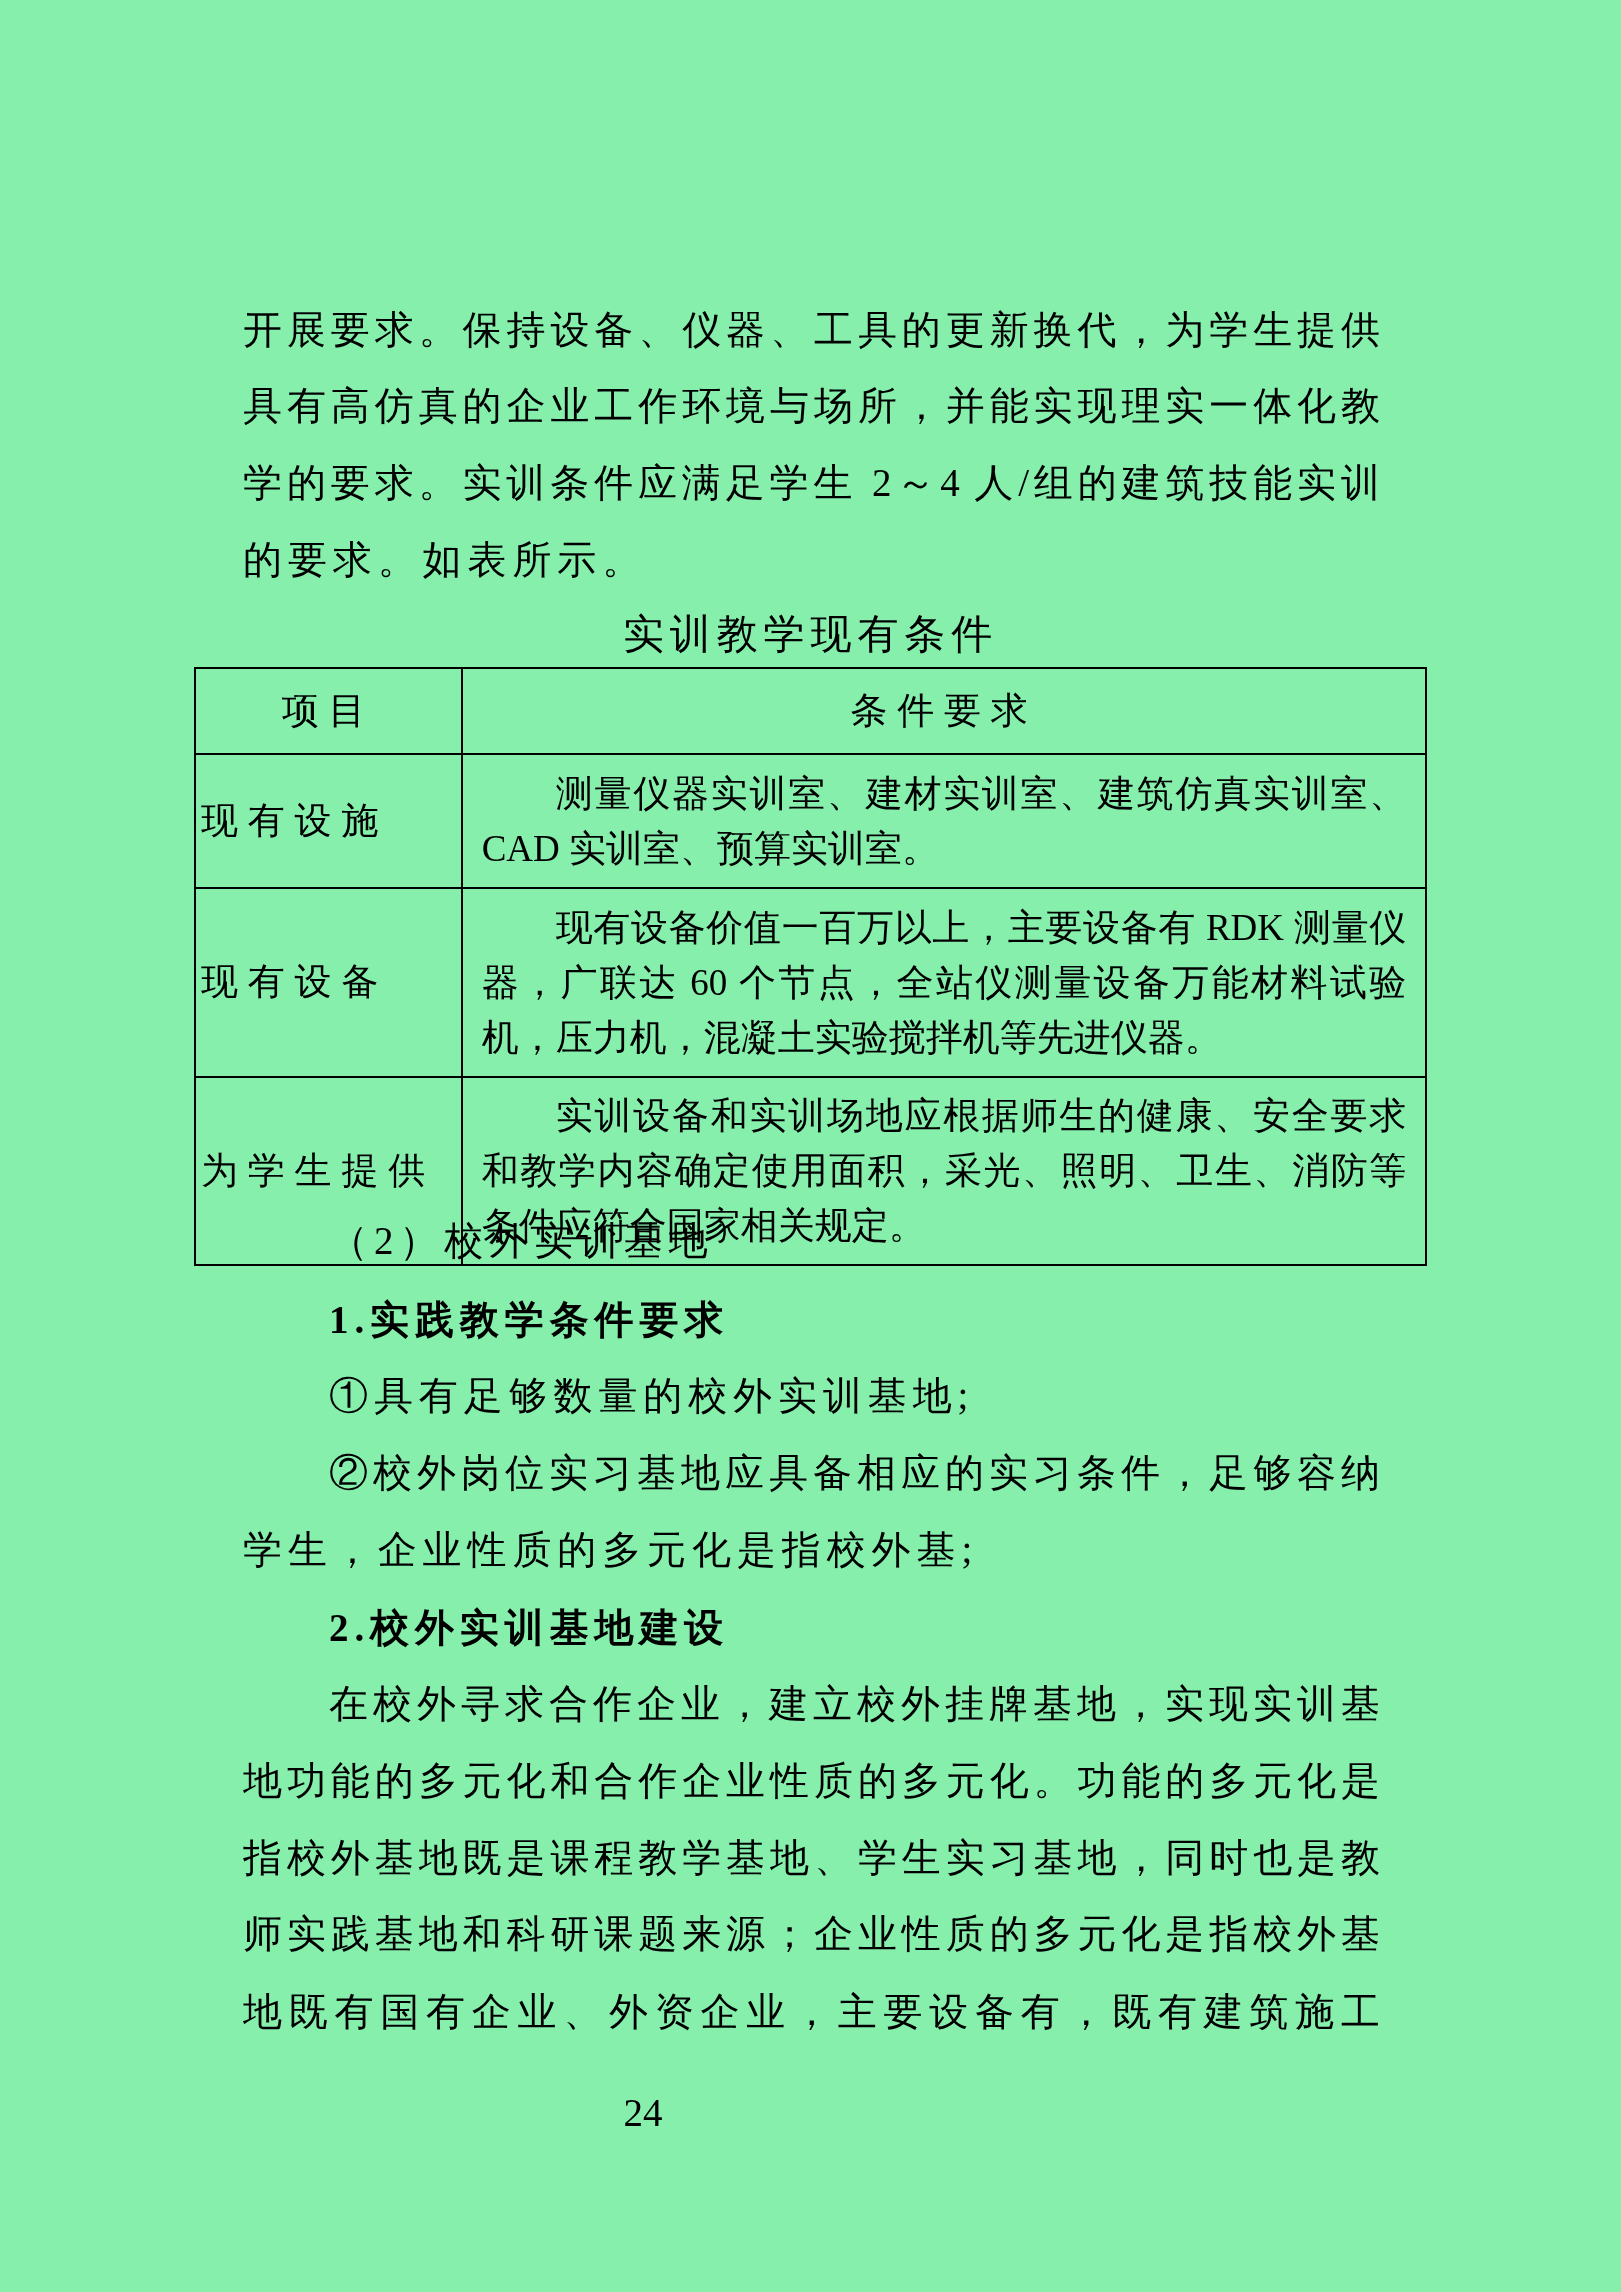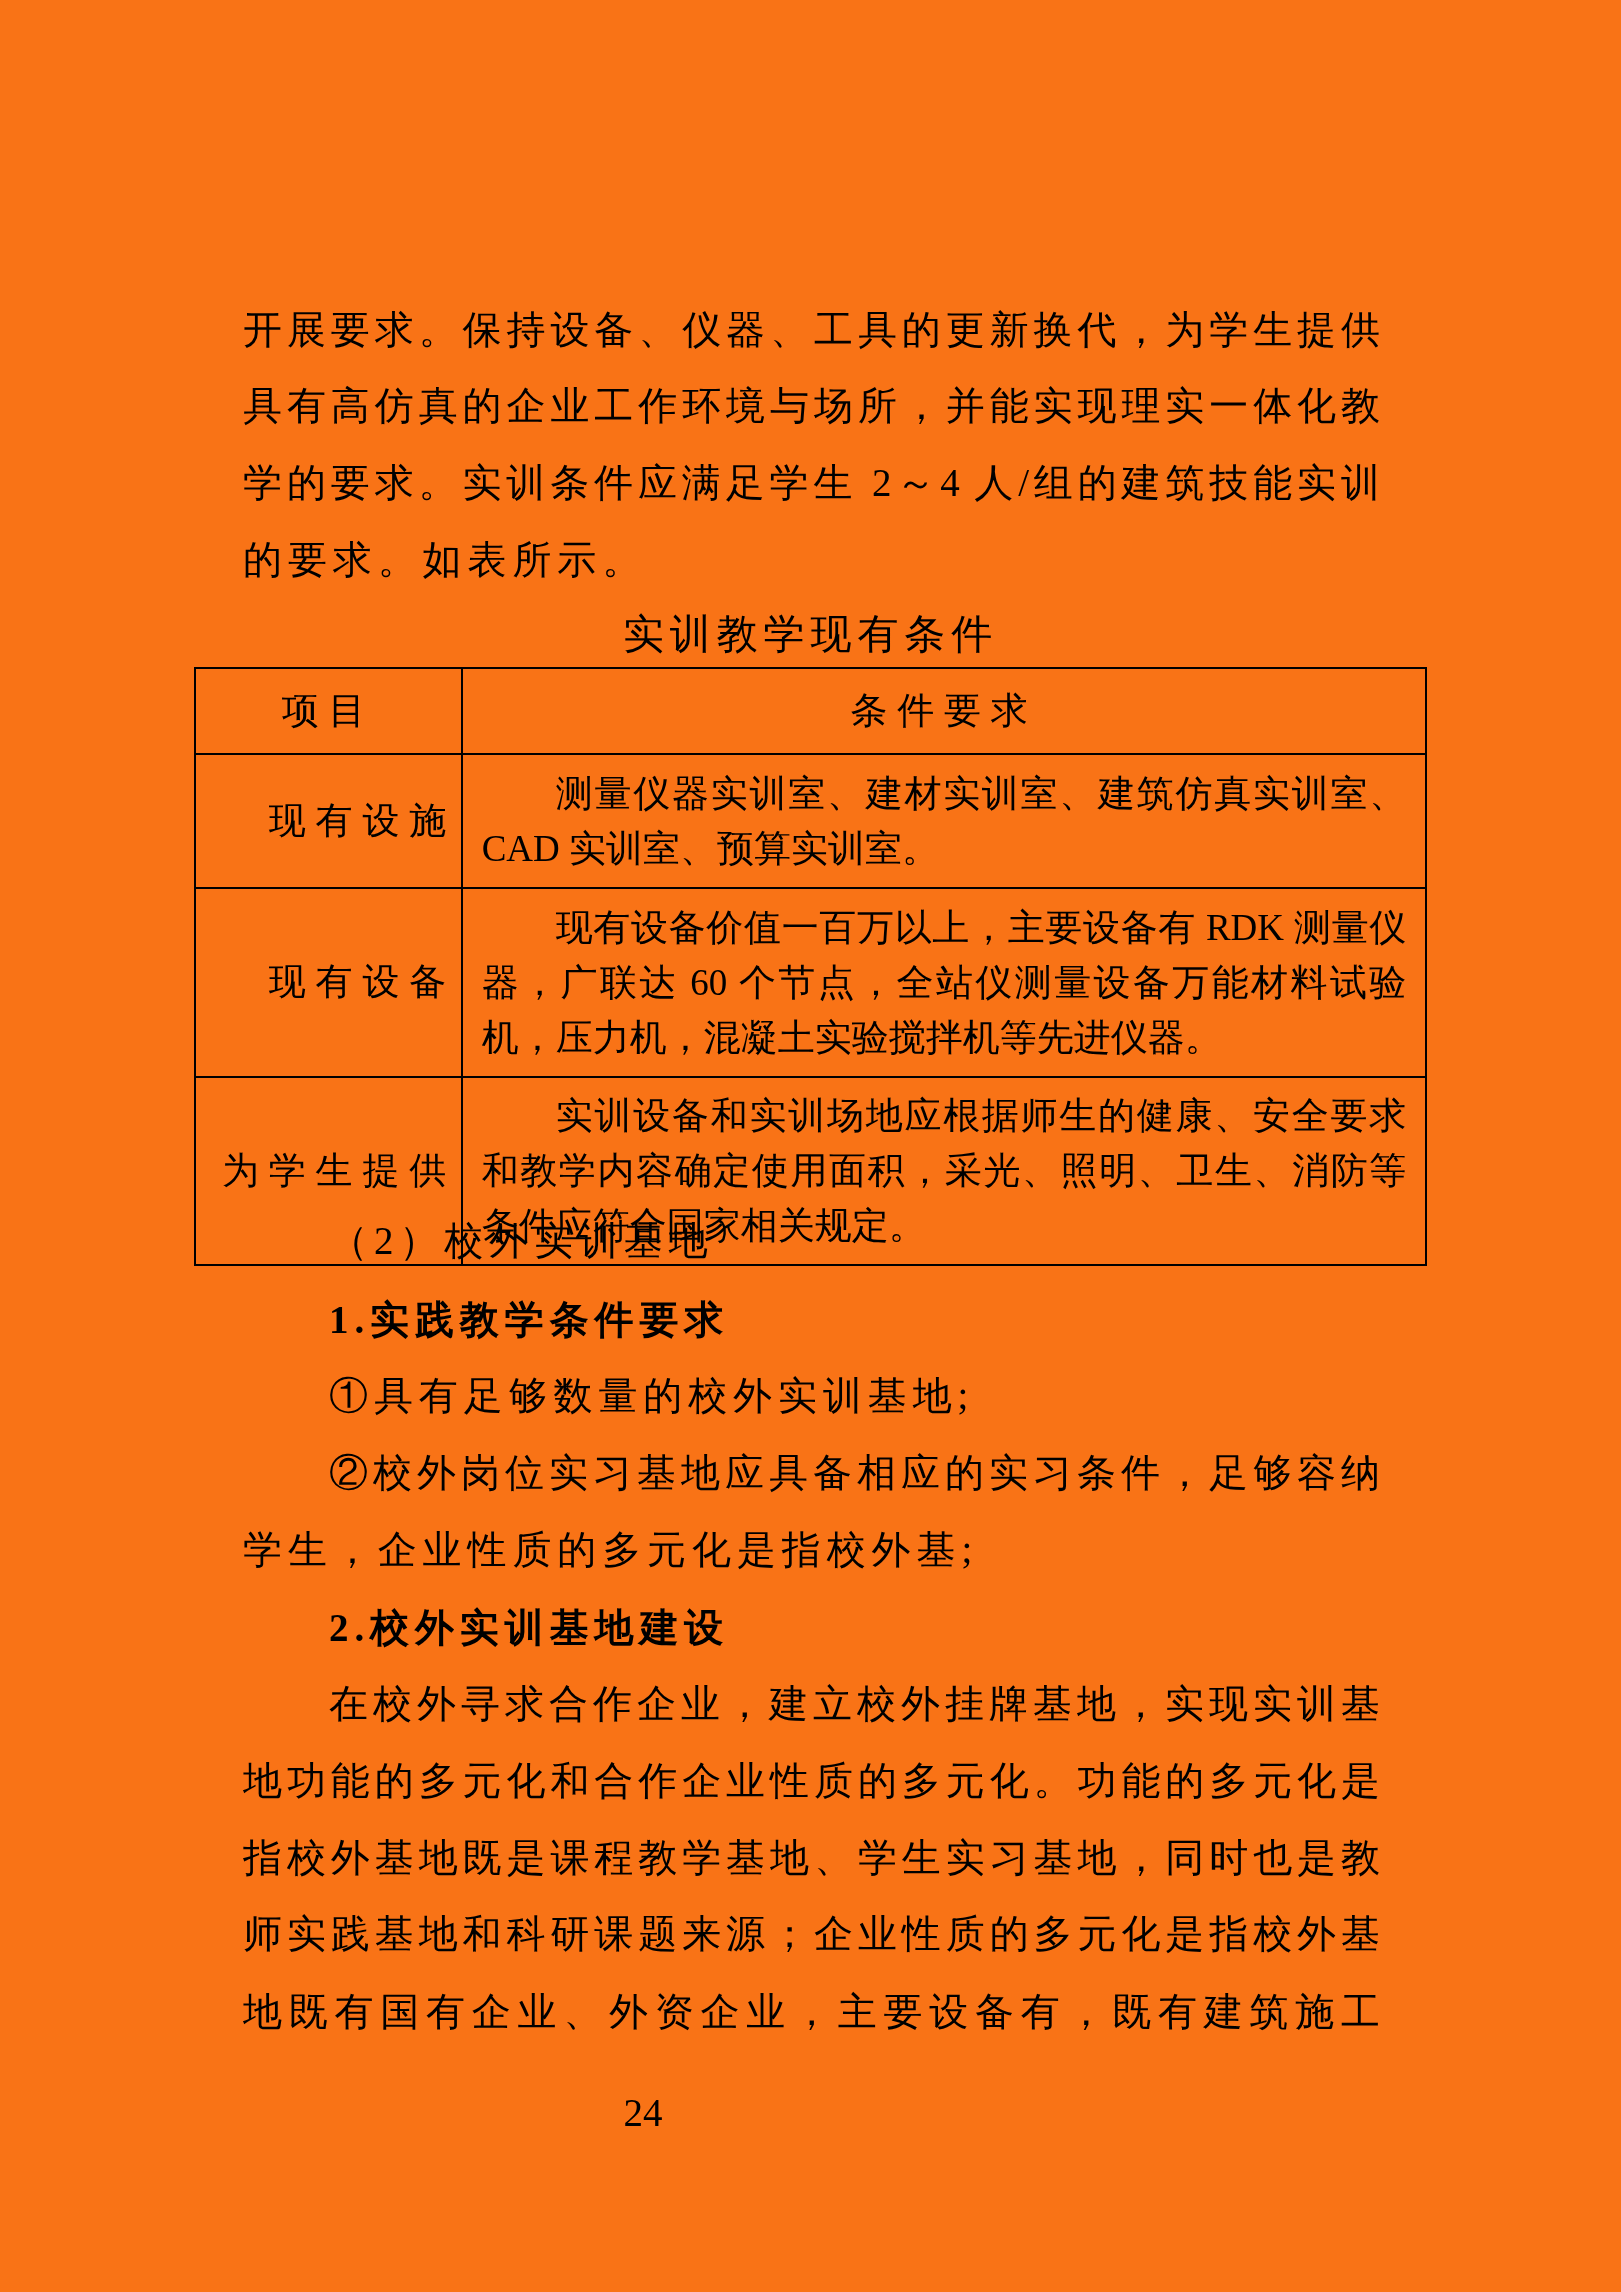--- a/index.html
+++ b/index.html
@@ -1,20 +1,20 @@
 <!DOCTYPE html>
 <html><head>
 <meta charset="utf-8">
 <style>
   html,body{margin:0;padding:0;background:#888;}
   .page{
     position:relative;
     width:1621px;height:2293px;
     margin:0 auto;
-    background:#f97316;
+    background:#86efac;
     color:#000;
     font-family:"Liberation Serif","DejaVu Serif",serif;
     overflow:hidden;
   }
   .bline{
     position:absolute;
     left:243px;width:1137px;
     font-size:39px;line-height:51px;height:51px;
     white-space:nowrap;
   }
@@ -36,21 +36,21 @@
     width:1233px;
     border-collapse:collapse;
     table-layout:fixed;
   }
   table.doc-table td{
     border:2px solid #000;
     vertical-align:middle;
     padding:5px;
   }
   td.c-item{
-    text-align:right;
+    text-align:left;
     font-size:37px;
     letter-spacing:9.8px;
     font-family:Liberation Mono, monospace;
   }
   td.c-head{
     text-align:center;
     font-size:37px;
     letter-spacing:9.8px;
   }
   .desc{

